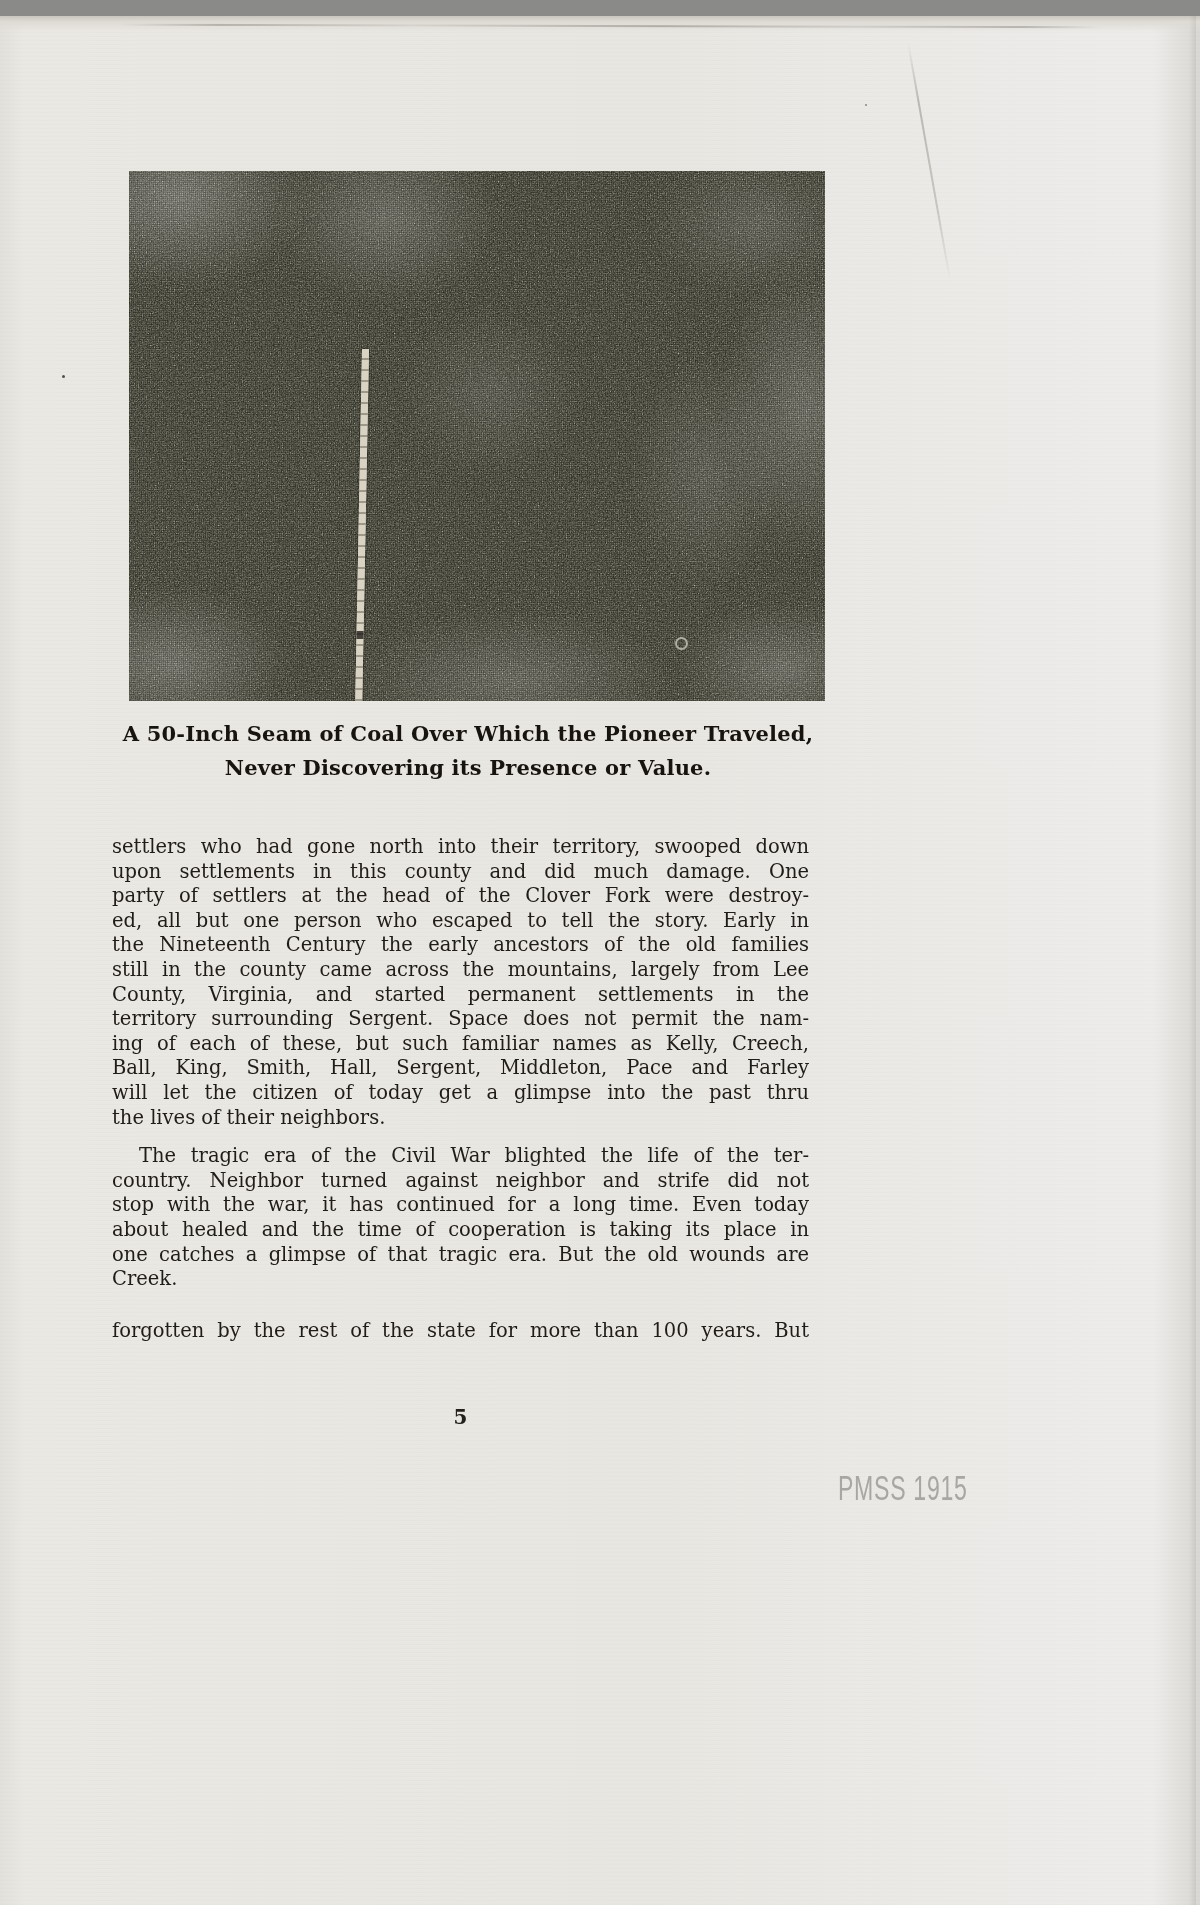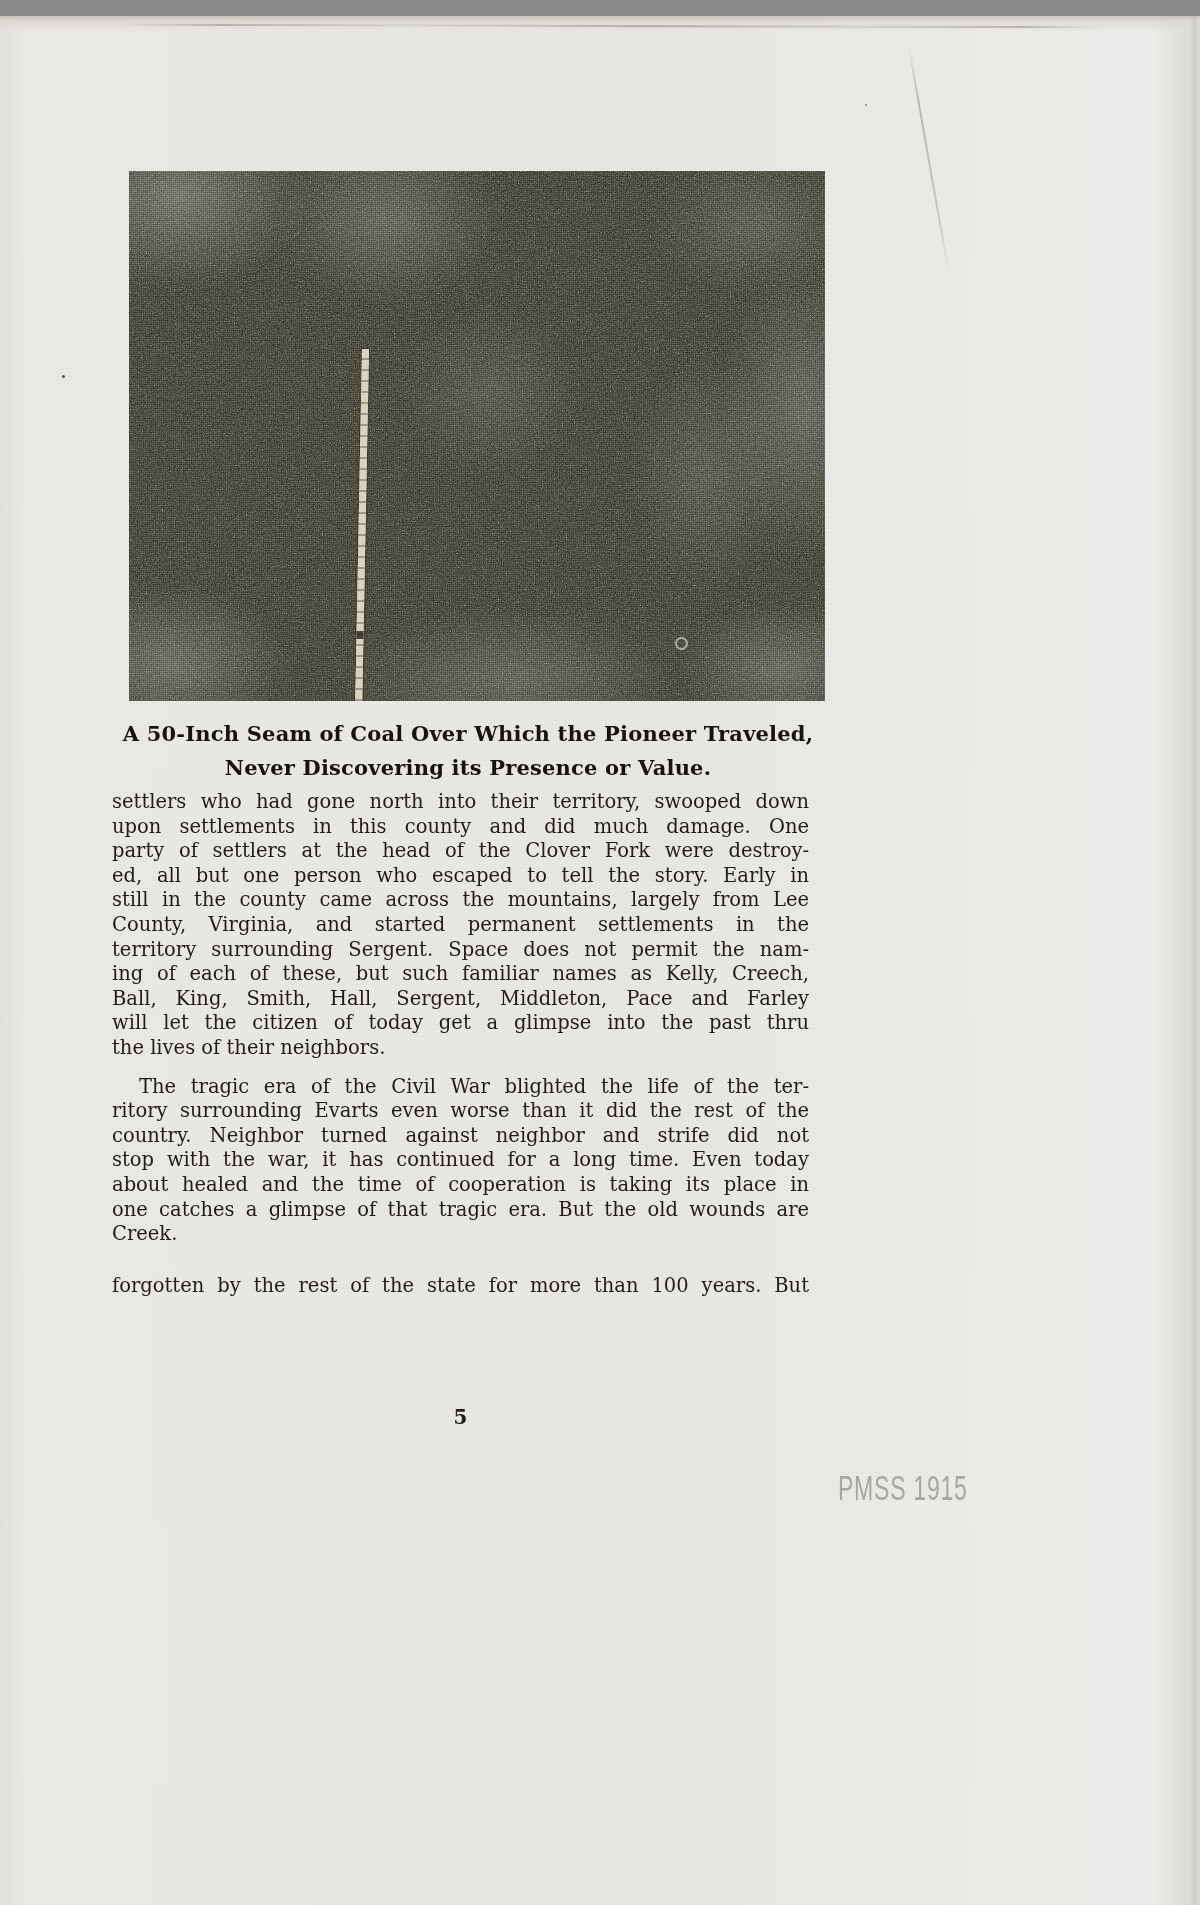--- a/index.html
+++ b/index.html
@@ -83,21 +83,21 @@
 
   
   .caption{
     position:absolute;left:118px;top:701px;width:700px;
     text-align:center;font-weight:bold;font-size:21px;line-height:34px;
     color:#17130f;letter-spacing:.2px;
   }
 
   
   .body-text{
-    position:absolute;left:112px;top:774px;width:697px;
+    position:absolute;left:112px;top:819px;width:697px;
     font-size:19.5px;color:#201c18;
   }
   .para{margin:0 0 14px 0;}
   .para.p2{margin-bottom:0;}
   .para.p2{margin-top:1px;}
   .para + .para.p3{margin-top:27px;}
   .tline{height:24.6px;line-height:24.6px;white-space:nowrap;}
   .tline.just{white-space:normal;text-align:justify;text-align-last:justify;}
   .tline.first{text-indent:27px;}
 
@@ -152,31 +152,31 @@
     <div>A 50-Inch Seam of Coal Over Which the Pioneer Traveled,</div>
     <div>Never Discovering its Presence or Value.</div>
   </div>
 
   <div class="body-text">
       <div class="para p1">
         <div class="tline just">settlers who had gone north into their territory, swooped down</div>
         <div class="tline just">upon settlements in this county and did much damage. One</div>
         <div class="tline just">party of settlers at the head of the Clover Fork were destroy-</div>
         <div class="tline just">ed, all but one person who escaped to tell the story. Early in</div>
+        <div class="tline just">the Nineteenth Century the early ancestors of the old families</div>
         <div class="tline just">still in the county came across the mountains, largely from Lee</div>
         <div class="tline just">County, Virginia, and started permanent settlements in the</div>
         <div class="tline just">territory surrounding Sergent. Space does not permit the nam-</div>
         <div class="tline just">ing of each of these, but such familiar names as Kelly, Creech,</div>
         <div class="tline just">Ball, King, Smith, Hall, Sergent, Middleton, Pace and Farley</div>
         <div class="tline just">will let the citizen of today get a glimpse into the past thru</div>
         <div class="tline">the lives of their neighbors.</div>
       </div>
       <div class="para p2">
         <div class="tline just first">The tragic era of the Civil War blighted the life of the ter-</div>
-        <div class="tline just">ritory surrounding Evarts even worse than it did the rest of the</div>
         <div class="tline just">country. Neighbor turned against neighbor and strife did not</div>
         <div class="tline just">stop with the war, it has continued for a long time. Even today</div>
         <div class="tline just">about healed and the time of cooperation is taking its place in</div>
         <div class="tline just">one catches a glimpse of that tragic era. But the old wounds are</div>
         <div class="tline">Creek.</div>
       </div>
       <div class="para p3">
         <div class="tline just">forgotten by the rest of the state for more than 100 years. But</div>
       </div>
     </div>

